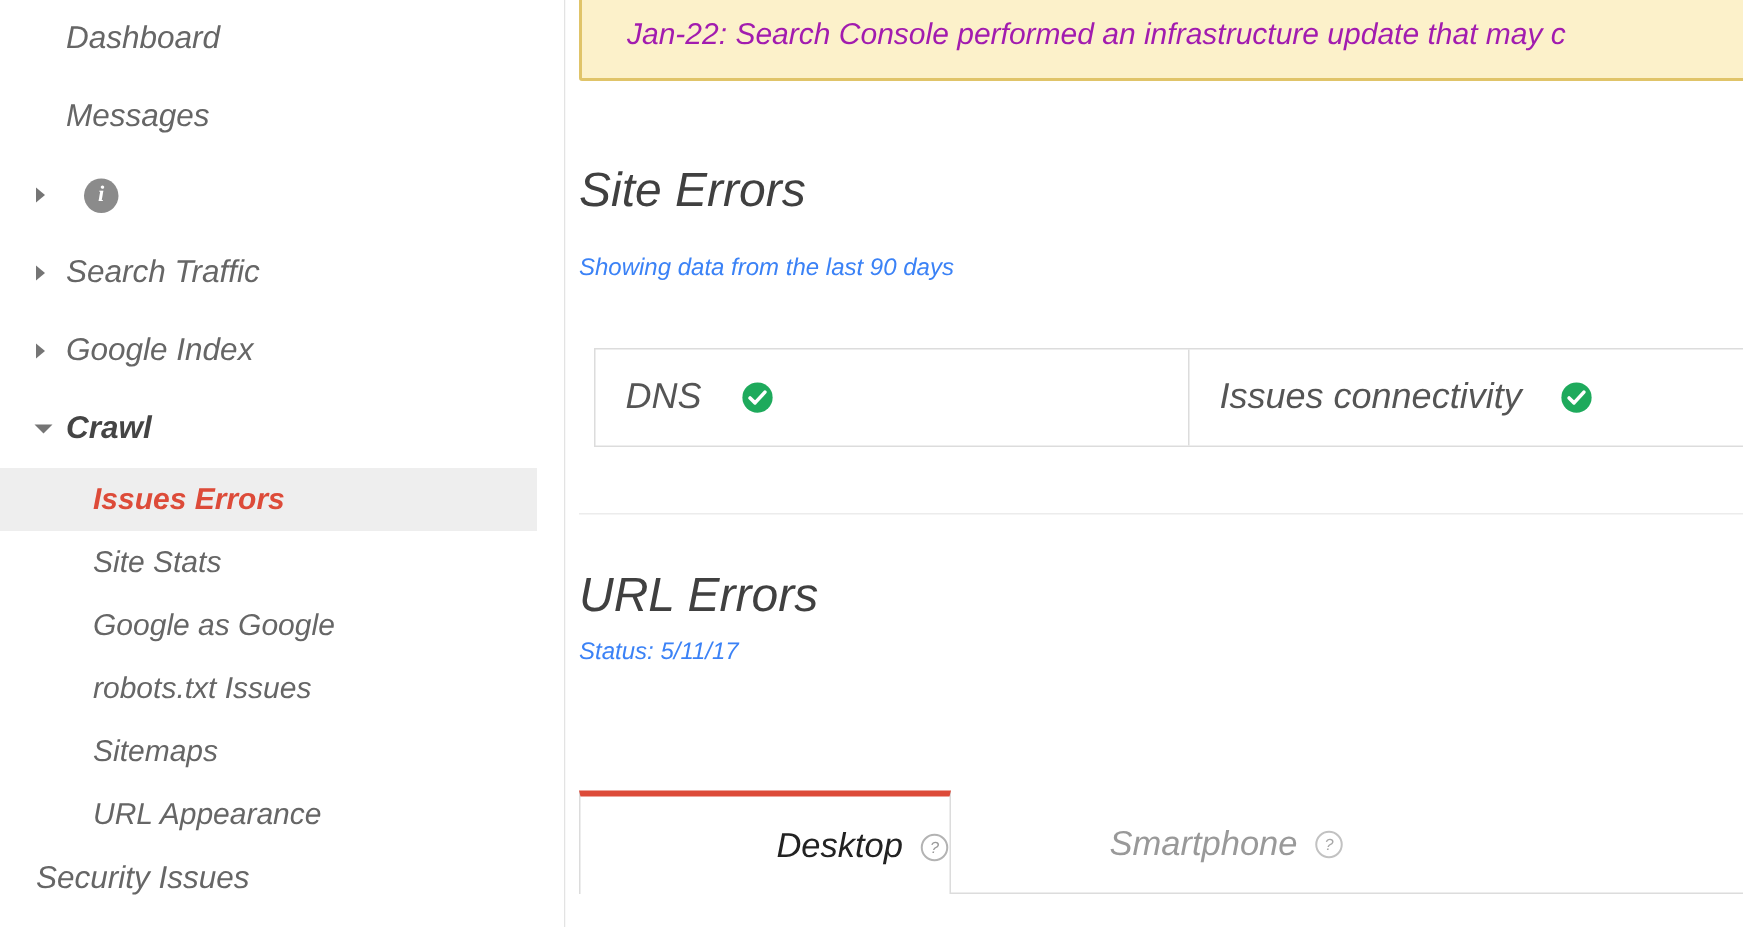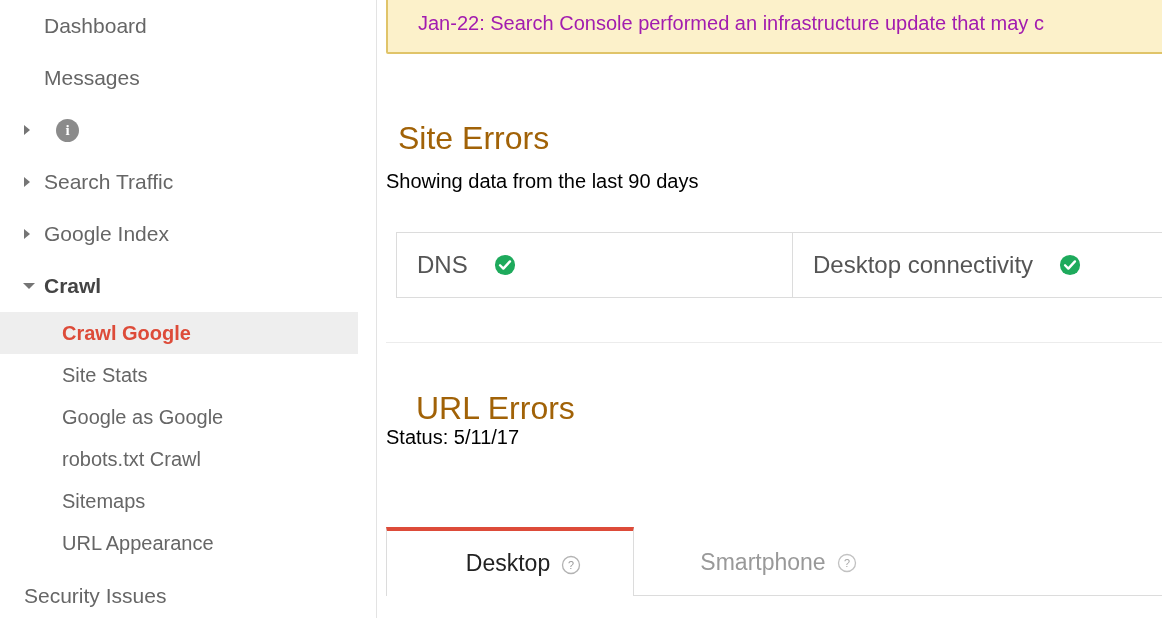--- a/index.html
+++ b/index.html
@@ -11,20 +11,21 @@
     font-family: "Liberation Sans", sans-serif;
     -webkit-font-smoothing: antialiased;
   }
 
   #app {
     position: relative;
     width: 1162px;
     height: 618px;
     display: flex;
     background: #ffffff;
+    font-style: italic;
   }
 
   
   .sidebar {
     position: relative;
     width: 377px;
     height: 618px;
     flex: 0 0 377px;
     background: #ffffff;
     border-right: 1px solid #e3e3e3;
@@ -126,29 +127,29 @@
   }
   .banner-text {
     font-size: 20px;
     color: #a21caf;
     white-space: nowrap;
   }
 
   .section-title {
     position: absolute;
     font-size: 32px;
-    color: #a16207;
+    color: #404040;
     font-weight: normal;
-    margin: 12px;
+    margin: 0;
     white-space: nowrap;
   }
   .section-sub {
     position: absolute;
-    font-size: 20px;
-    color: #000000;
+    font-size: 16px;
+    color: #3b82f6;
     white-space: nowrap;
   }
 
   #site-errors-title { left: 9px; top: 108px; }
   #site-errors-sub   { left: 9px; top: 170px; }
 
   
   .status-table {
     position: absolute;
     left: 19px;
@@ -182,38 +183,38 @@
 
   .divider {
     position: absolute;
     left: 9px;
     top: 342px;
     width: 880px;
     height: 1px;
     background: #ececec;
   }
 
-  #url-errors-title { left: 27px; top: 378px; }
+  #url-errors-title { left: 9px; top: 378px; }
   #url-errors-sub   { left: 9px; top: 426px; }
 
   
   .tabs {
     position: absolute;
     left: 9px;
     top: 528px;
     width: 880px;
     height: 68px;
     border-bottom: 1px solid #dcdcdc;
     display: flex;
     align-items: flex-end;
   }
   .tab {
     display: flex;
     align-items: center;
-    justify-content: center;
+    justify-content: flex-end;
     height: 66px;
     font-size: 23px;
     color: #999999;
     cursor: pointer;
     background: transparent;
     white-space: nowrap;
     position: relative;
     padding-left: 27px;
   }
   .tab.active {
@@ -266,39 +267,39 @@
         <span class="caret"></span>
         <span>Google Index</span>
       </li>
 
       <li class="nav-item top-level expanded-parent">
         <span class="caret open"></span>
         <span>Crawl</span>
       </li>
 
       <li class="sub-item active">
-        <span>Crawl Google</span>
+        <span>Issues Errors</span>
       </li>
       <li class="sub-item">
         <span>Site Stats</span>
       </li>
       <li class="sub-item">
         <span>Google as Google</span>
       </li>
       <li class="sub-item">
-        <span>robots.txt Crawl</span>
+        <span>robots.txt Issues</span>
       </li>
       <li class="sub-item">
         <span>Sitemaps</span>
       </li>
       <li class="sub-item">
         <span>URL Appearance</span>
       </li>
 
-      <li class="nav-item top-level" style="height:44px;padding-left:24px;align-items:flex-end;">
+      <li class="nav-item top-level" style="height:44px;padding-left:24px;">
         <span>Security Issues</span>
       </li>
 
     </ul>
   </nav>
 
   <main class="main">
 
     <div class="banner">
       <span class="banner-text">Jan-22: Search Console performed an infrastructure update that may c</span>
@@ -311,21 +312,21 @@
       <div class="status-cell first">
         <span>DNS</span>
         <span class="ok-icon">
           <svg viewBox="0 0 24 24" width="22" height="22">
             <circle cx="12" cy="12" r="11" fill="#1eaa5c"></circle>
             <path d="M6.6 12.3 L10.2 15.9 L17.4 8.1" fill="none" stroke="#ffffff" stroke-width="2.6" stroke-linecap="round" stroke-linejoin="round"></path>
           </svg>
         </span>
       </div>
       <div class="status-cell second">
-        <span>Desktop connectivity</span>
+        <span>Issues connectivity</span>
         <span class="ok-icon">
           <svg viewBox="0 0 24 24" width="22" height="22">
             <circle cx="12" cy="12" r="11" fill="#1eaa5c"></circle>
             <path d="M6.6 12.3 L10.2 15.9 L17.4 8.1" fill="none" stroke="#ffffff" stroke-width="2.6" stroke-linecap="round" stroke-linejoin="round"></path>
           </svg>
         </span>
       </div>
     </div>
 
     <div class="divider"></div>

